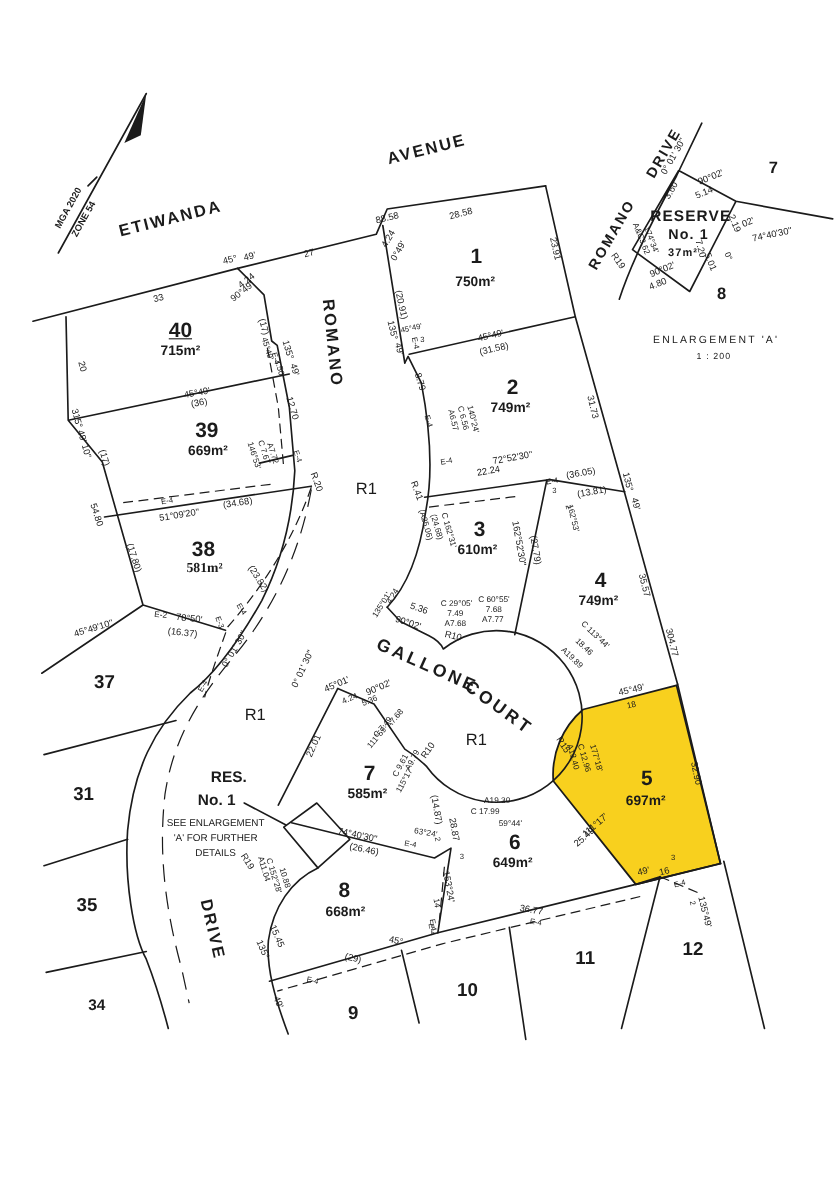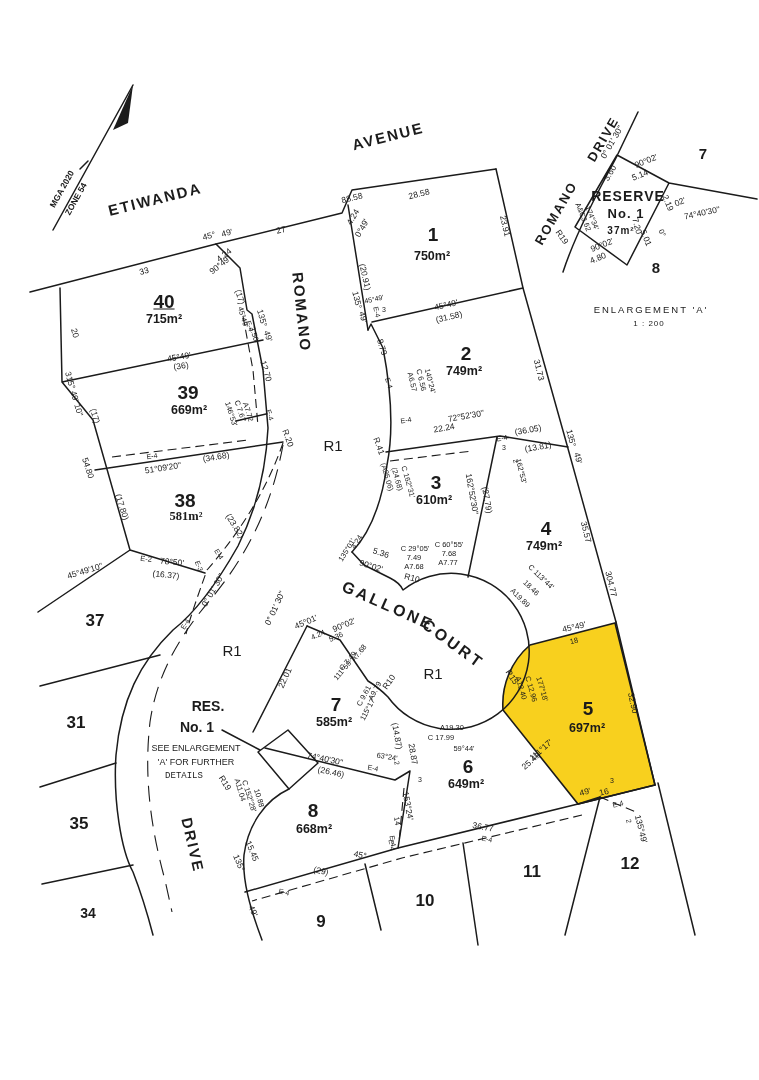--- a/index.html
+++ b/index.html
@@ -66,21 +66,21 @@
       <div class="lbl street" style="left: 603px; top: 139px; transform: translate(-50%, -50%) rotate(-60deg); font-size: 13px;">DRIVE</div>
       <div class="lbl north" style="left: 62px; top: 189px; transform: translate(-50%, -50%) rotate(-61deg);">MGA 2020</div>
       <div class="lbl north" style="left: 76px; top: 199px; transform: translate(-50%, -50%) rotate(-61deg);">ZONE 54</div>
       <div class="lbl zone" style="left: 333px; top: 445px; transform: translate(-50%, -50%) rotate(0deg);">R1</div>
       <div class="lbl zone" style="left: 433px; top: 673px; transform: translate(-50%, -50%) rotate(0deg);">R1</div>
       <div class="lbl zone" style="left: 232px; top: 650px; transform: translate(-50%, -50%) rotate(0deg);">R1</div>
       <div class="lbl note" style="left: 208px; top: 706px; transform: translate(-50%, -50%) rotate(0deg); font-size: 14px; font-weight: 700;">RES.</div>
       <div class="lbl note" style="left: 197px; top: 727px; transform: translate(-50%, -50%) rotate(0deg); font-size: 14px; font-weight: 700;">No. 1</div>
       <div class="lbl note" style="left: 196px; top: 748px; transform: translate(-50%, -50%) rotate(0deg);">SEE ENLARGEMENT</div>
       <div class="lbl note" style="left: 196px; top: 762px; transform: translate(-50%, -50%) rotate(0deg);">'A' FOR FURTHER</div>
-      <div class="lbl note" style="left: 184px; top: 776px; transform: translate(-50%, -50%) rotate(0deg); font-family: Liberation Mono, monospace;">DETAILS</div>
+      <div class="lbl note" style="left: 196px; top: 776px; transform: translate(-50%, -50%) rotate(0deg);">DETAILS</div>
       <div class="lbl enl" style="left: 628px; top: 196px; transform: translate(-50%, -50%) rotate(0deg); font-size: 14px; font-weight: 700;">RESERVE</div>
       <div class="lbl enl" style="left: 626px; top: 213px; transform: translate(-50%, -50%) rotate(0deg); font-size: 13px; font-weight: 700;">No. 1</div>
       <div class="lbl enl" style="left: 621px; top: 231px; transform: translate(-50%, -50%) rotate(0deg); font-size: 10px; font-weight: 700;">37m²</div>
       <div class="lbl enl" style="left: 651px; top: 310px; transform: translate(-50%, -50%) rotate(0deg); font-size: 9.5px; letter-spacing: 2px;">ENLARGEMENT  'A'</div>
       <div class="lbl enl" style="left: 649px; top: 324px; transform: translate(-50%, -50%) rotate(0deg); font-size: 8px;">1 : 200</div>
       <div class="lbl dim" style="left: 144px; top: 271px; transform: translate(-50%, -50%) rotate(-15deg);">33</div>
       <div class="lbl dim" style="left: 209px; top: 236px; transform: translate(-50%, -50%) rotate(-15deg);">45°</div>
       <div class="lbl dim" style="left: 227px; top: 233px; transform: translate(-50%, -50%) rotate(-15deg);">49'</div>
       <div class="lbl dim" style="left: 224px; top: 255px; transform: translate(-50%, -50%) rotate(-38deg);">4.24</div>
       <div class="lbl dim" style="left: 220px; top: 265px; transform: translate(-50%, -50%) rotate(-38deg);">90°49'</div>

